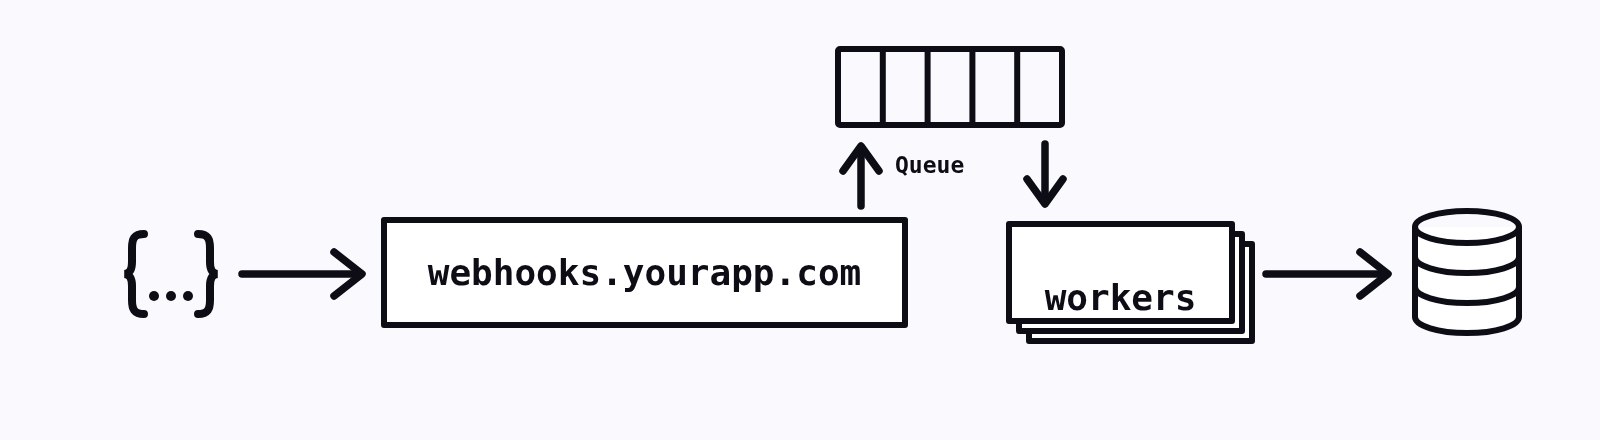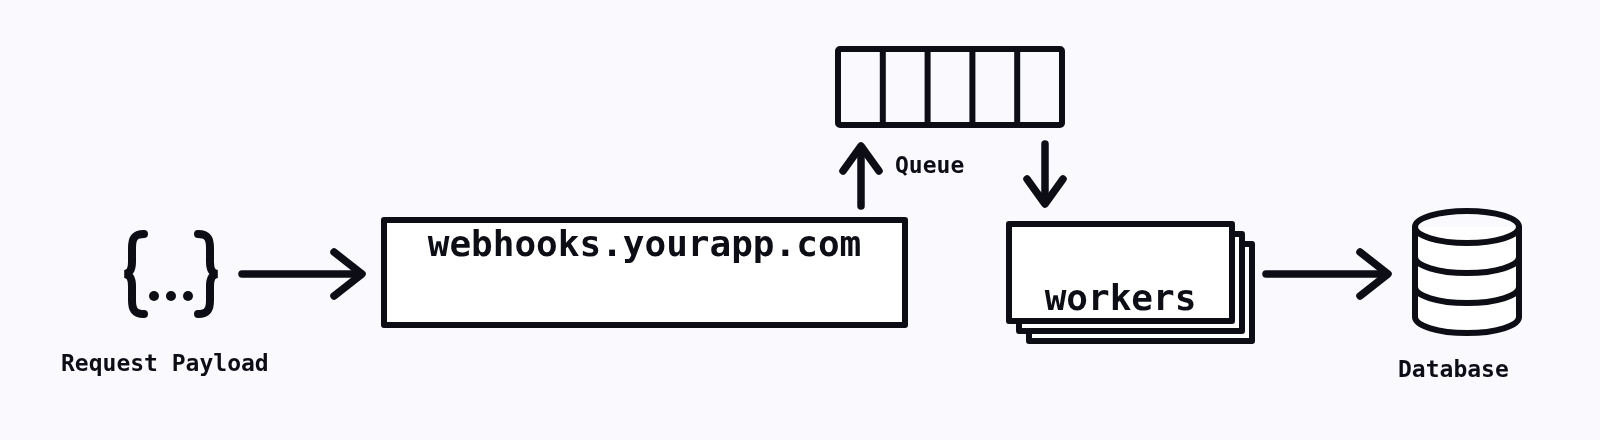--- a/index.html
+++ b/index.html
@@ -14,21 +14,21 @@
     color:var(--ink);overflow:hidden;
   }
   .abs{position:absolute;}
   .diagram-label{
     position:absolute;font-weight:bold;font-size:23px;line-height:26px;
     text-align:left;color:var(--ink);white-space:nowrap;
   }
   .node-box{
     position:absolute;box-sizing:border-box;background:var(--fill);
     border:6px solid var(--ink);border-radius:3px;
-    display:flex;align-items:flex-start;justify-content:center;
+    display:flex;align-items:center;justify-content:center;
     font-weight:bold;font-size:36px;color:var(--ink);
   }
   .stack{position:absolute;}
   .stack-layer{
     position:absolute;box-sizing:border-box;width:229px;height:103px;
     background:var(--fill);border:6px solid var(--ink);border-radius:3px;
     display:flex;align-items:flex-end;justify-content:center;
     font-weight:bold;font-size:36px;color:var(--ink);
   }
   svg{display:block;overflow:visible;}
@@ -39,21 +39,20 @@
 
 <div class="canvas">
 
   <svg class="abs" style="left:122px;top:230px" width="98" height="88" viewBox="0 0 98 88">
     <path class="stroke" stroke-width="8" stroke-linecap="round" d="M22,4 C12,4 10,9 10,18 L10,32 C10,40 8,43 3,44 C8,45 10,48 10,56 L10,70 C10,79 12,84 22,84"></path>
     <path class="stroke" stroke-width="8" stroke-linecap="round" d="M76,4 C86,4 88,9 88,18 L88,32 C88,40 90,43 95,44 C90,45 88,48 88,56 L88,70 C88,79 86,84 76,84"></path>
     <circle cx="32" cy="66" r="5" fill="#0d0d16"></circle>
     <circle cx="49" cy="66" r="5" fill="#0d0d16"></circle>
     <circle cx="66" cy="66" r="5" fill="#0d0d16"></circle>
   </svg>
-  <div class="diagram-label" style="left:61px;top:350px;width:224px">Request Payload</div>
 
   <svg class="abs" style="left:240px;top:248px" width="128" height="52" viewBox="0 0 128 52">
     <path class="stroke" stroke-width="7.5" stroke-linecap="round" d="M2,26 L120,26"></path>
     <path class="stroke" stroke-width="7.5" stroke-linecap="round" stroke-linejoin="round" d="M94,4 L122,26 L94,48"></path>
   </svg>
 
   <div class="node-box" style="left:381px;top:217px;width:527px;height:111px">
     <span>webhooks.yourapp.com</span>
   </div>
 
@@ -92,15 +91,14 @@
   <svg class="abs" style="left:1410px;top:208px" width="114" height="132" viewBox="0 0 114 132">
     <rect x="5" y="19" width="104" height="90" fill="#ffffff" stroke="none"></rect>
     <path d="M5,109 C5,117.8 28.3,125 57,125 C85.7,125 109,117.8 109,109 Z" fill="#ffffff" stroke="none"></path>
     <ellipse cx="57" cy="19" rx="52" ry="16" fill="#ffffff" class="stroke" stroke-width="6"></ellipse>
     <line x1="5" y1="19" x2="5" y2="109" class="stroke" stroke-width="6"></line>
     <line x1="109" y1="19" x2="109" y2="109" class="stroke" stroke-width="6"></line>
     <path d="M5,49 C5,57.8 28.3,65 57,65 C85.7,65 109,57.8 109,49" class="stroke" stroke-width="6"></path>
     <path d="M5,79 C5,87.8 28.3,95 57,95 C85.7,95 109,87.8 109,79" class="stroke" stroke-width="6"></path>
     <path d="M5,109 C5,117.8 28.3,125 57,125 C85.7,125 109,117.8 109,109" class="stroke" stroke-width="6"></path>
   </svg>
-  <div class="diagram-label" style="left:1398px;top:356px;width:140px">Database</div>
 
 </div>
 
 </body></html>

